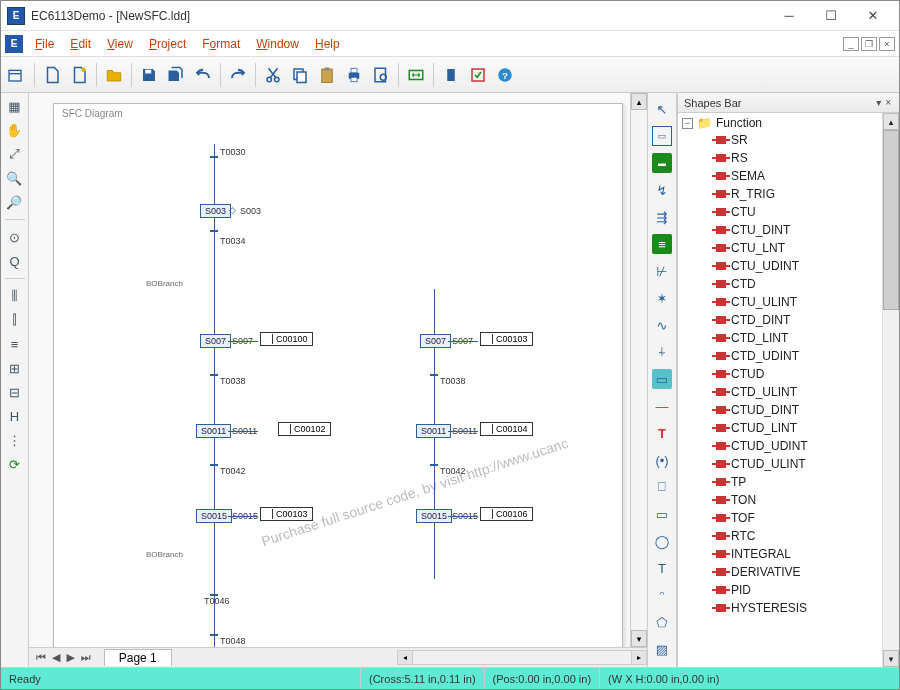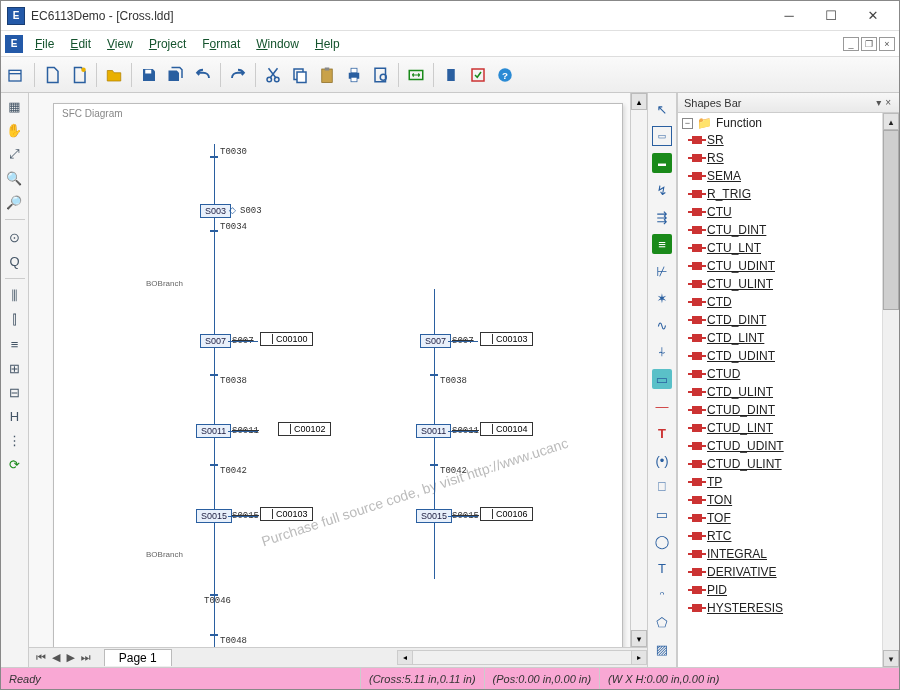--- a/index.html
+++ b/index.html
@@ -8,21 +8,21 @@
 
 .titlebar { height: 30px; background: #fff; display: flex; align-items: center; padding: 0 6px; border-bottom: 1px solid #e0e0e0; }
 .titlebar .app-icon { width: 18px; height: 18px; background: #2359a8; border: 1px solid #183d73; margin-right: 6px; display:flex;align-items:center;justify-content:center;color:#fff;font-size:10px;font-weight:bold;}
 .titlebar .title { flex: 1; font-size: 12px; color: #333; }
 .titlebar .win-btns { display: flex; gap: 2px; }
 .titlebar .win-btn { width: 40px; height: 26px; display: flex; align-items: center; justify-content: center; font-size: 13px; color: #444; }
 
 
 .menubar { height: 26px; display: flex; align-items: center; padding: 0 4px; border-bottom: 1px solid #ddd; }
 .menubar .app-icon { width: 18px; height: 18px; background:#2359a8; margin-right: 4px;color:#fff;font-size:10px;display:flex;align-items:center;justify-content:center;font-weight:bold; }
-.menubar .menu-item { font-size: 12px; color: #14532d; padding: 2px 8px; }
+.menubar .menu-item { font-size: 12px; color: #c2410c; padding: 2px 8px; }
 .menubar .menu-item u { text-decoration: underline; }
 .menubar .mdi-btns { margin-left: auto; display: flex; gap: 2px; }
 .menubar .mdi-btn { width: 16px; height: 14px; border: 1px solid #999; font-size: 9px; display:flex;align-items:center;justify-content:center;color:#555;}
 
 
 .toolbar { height: 36px; background: linear-gradient(#fafafa,#eee); border-bottom: 1px solid #c9c9c9; display: flex; align-items: center; padding: 0 3px; gap: 1px; }
 .tool-btn { width: 26px; height: 26px; display: flex; align-items: center; justify-content: center; color: #2a5fa0; border-radius:2px;}
 .tool-btn svg { width: 18px; height: 18px; }
 .tool-sep { width: 1px; height: 24px; background: #ccc; margin: 0 3px; }
 .tool-btn.leading { width:22px; margin-right:4px;}
@@ -34,21 +34,21 @@
 .lt-btn { width: 18px; height: 18px; color: #456; font-size: 13px; display:flex;align-items:center;justify-content:center;}
 .lt-sep { width: 20px; height: 1px; background: #ccc; margin: 2px 0; }
 
 .canvas-wrap { flex: 1; display: flex; flex-direction: column; overflow: hidden; }
 .canvas-outer { flex: 1; position: relative; background: #f8f8f8; display:flex; overflow:hidden;}
 .canvas-scroll { flex:1; overflow:hidden; position:relative;}
 .page { position: absolute; left: 24px; top: 10px; width: 570px; height: 580px; background: #fff; border: 1px solid #bcbcbc; box-shadow: 2px 2px 4px rgba(0,0,0,.12); }
 .page-title { position: absolute; left: 8px; top: 4px; font-size: 10px; color: #888; }
 .watermark { position:absolute; left:200px; top:380px; transform: rotate(-18deg); color:#bbb; font-size:14px; white-space:nowrap; pointer-events:none;}
 .step { position:absolute; border:1px solid #2a5fa0; background:#e8f0fb; font-size:9px; padding:1px 4px; color:#224;}
-.lbl { position:absolute; font-size:9px; color:#333;font-family:Liberation Mono, monospace;}
+.lbl { position:absolute; font-size:9px; color:#333;}
 .trans { position:absolute; width:8px; height:2px; background:#2a5fa0;}
 .action { position:absolute; border:1px solid #333; background:#fff; font-size:9px; padding:1px 4px; display:flex; align-items:center; gap:3px;}
 .action .q { width:8px;height:10px;border-right:1px solid #333;display:inline-block;}
 .brlbl { position:absolute; font-size:8px; color:#666;}
 
 .vscroll-outer { width: 17px; background:#f0f0f0; border-left:1px solid #ccc; display:flex;flex-direction:column;}
 .vscroll-outer .sbtn { height:17px; background:#e4e4e4; display:flex;align-items:center;justify-content:center;font-size:9px;border:1px solid #bbb;}
 .vscroll-outer .strack { flex:1; background:#f4f4f4;}
 
 .page-tabs { height: 20px; display: flex; align-items: center; background: #eee; border-top: 1px solid #ccc; font-size: 11px;}
@@ -70,41 +70,41 @@
 
 
 .shapes { width: 222px; display:flex; flex-direction:column; border-left:1px solid #ccc;}
 .shapes-hdr { height:20px; background:linear-gradient(#f7f7f7,#e9e9e9); border-bottom:1px solid #ccc; display:flex; align-items:center; padding:0 6px; font-size:11px; color:#333;}
 .shapes-hdr .sp { flex:1;}
 .shapes-hdr .cbtn { font-size:10px;color:#555; padding:0 2px;}
 .shapes-tree { flex:1; overflow:hidden; font-size:12px; color:#222; padding:2px 0; position:relative;}
 .tree-root { display:flex; align-items:center; gap:4px; padding:1px 4px;}
 .tree-root .exp { width:11px;height:11px;border:1px solid #888;font-size:9px;line-height:9px;text-align:center;color:#555;}
 .tree-root .folder { color:#d9a52a;}
-.tree-list { padding-left: 14px; text-decoration: underline;}
+.tree-list { padding-left: 38px;}
 .tree-item { display:flex; align-items:center; gap:5px; padding:1px 0; height:18px;}
 .tree-item .bullet { width:10px;height:8px; background:#c33; position:relative;}
 .tree-item .bullet::before { content:""; position:absolute; left:-4px; top:3px; width:4px;height:2px;background:#c33;}
 .tree-item .bullet::after { content:""; position:absolute; right:-4px; top:3px; width:4px;height:2px;background:#c33;}
 .shapes-vsb { position:absolute; right:0; top:0; bottom:0; width:17px; background:#f0f0f0; border-left:1px solid #ddd; display:flex;flex-direction:column;}
 .shapes-vsb .sbtn{height:17px;background:#e4e4e4;border:1px solid #bbb;display:flex;align-items:center;justify-content:center;font-size:9px;}
 .shapes-vsb .strack{flex:1;}
 .shapes-vsb .sthumb{height:180px;background:#cfcfcf;border:1px solid #aaa;}
 
 
-.status { height: 22px; background:#f9a8d4; border-top:1px solid #ccc; display:flex; align-items:center; font-size:11px; color:#333;font-style:italic;}
+.status { height: 22px; background:#5eead4; border-top:1px solid #ccc; display:flex; align-items:center; font-size:11px; color:#333;}
 .status .cell { padding:0 8px; border-right:1px solid #ccc; height:100%; display:flex; align-items:center;}
 .status .cell:first-child { flex: 0 0 360px;}
 </style>
 </head>
 <body>
 
 <div class="titlebar">
   <div class="app-icon">E</div>
-  <div class="title">EC6113Demo - [Cross.ldd]</div>
+  <div class="title">EC6113Demo - [NewSFC.ldd]</div>
   <div class="win-btns">
     <div class="win-btn">─</div>
     <div class="win-btn">☐</div>
     <div class="win-btn">✕</div>
   </div>
 </div>
 
 <div class="menubar">
   <div class="app-icon">E</div>
   <div class="menu-item"><u>F</u>ile</div>
@@ -264,21 +264,21 @@
           <div class="vline" style="position:absolute;left:380px;top:185px;width:1px;height:290px;background:#2a5fa0;"></div>
 
           <div class="lbl" style="left:166px;top:43px">T0030</div>
           <div class="trans" style="left:156px;top:52px"></div>
 
           <div class="step" style="left:146px;top:100px">S003</div>
           <span style="position:absolute;left:175px;top:101px;font-size:9px;color:#2a5fa0">◇</span>
           <div class="lbl" style="left:186px;top:102px">S003</div>
 
           <div class="trans" style="left:156px;top:126px"></div>
-          <div class="lbl" style="left:166px;top:118px">T0034</div>
+          <div class="lbl" style="left:166px;top:132px">T0034</div>
 
           <div class="brlbl" style="left:92px;top:175px">BOBranch</div>
           <div class="hline" style="left:100px;top:184px;width:410px;"></div>
 
           <div class="step" style="left:146px;top:230px">S007</div>
           <div class="lbl" style="left:178px;top:232px;text-decoration:line-through">S007</div>
           <div style="position:absolute;left:174px;top:237px;width:30px;height:1px;background:#2a5fa0"></div>
           <div class="action" style="left:206px;top:228px">
               <span class="q"></span>
               <span>C00100</span>
@@ -434,25 +434,25 @@
           <div class="tree-item">
             <span class="bullet"></span>
             <span>CTU_LNT</span>
           </div>
           <div class="tree-item">
             <span class="bullet"></span>
             <span>CTU_UDINT</span>
           </div>
           <div class="tree-item">
             <span class="bullet"></span>
+            <span>CTD</span>
+          </div>
+          <div class="tree-item">
+            <span class="bullet"></span>
             <span>CTU_ULINT</span>
-          </div>
-          <div class="tree-item">
-            <span class="bullet"></span>
-            <span>CTD</span>
           </div>
           <div class="tree-item">
             <span class="bullet"></span>
             <span>CTD_DINT</span>
           </div>
           <div class="tree-item">
             <span class="bullet"></span>
             <span>CTD_LINT</span>
           </div>
           <div class="tree-item">

